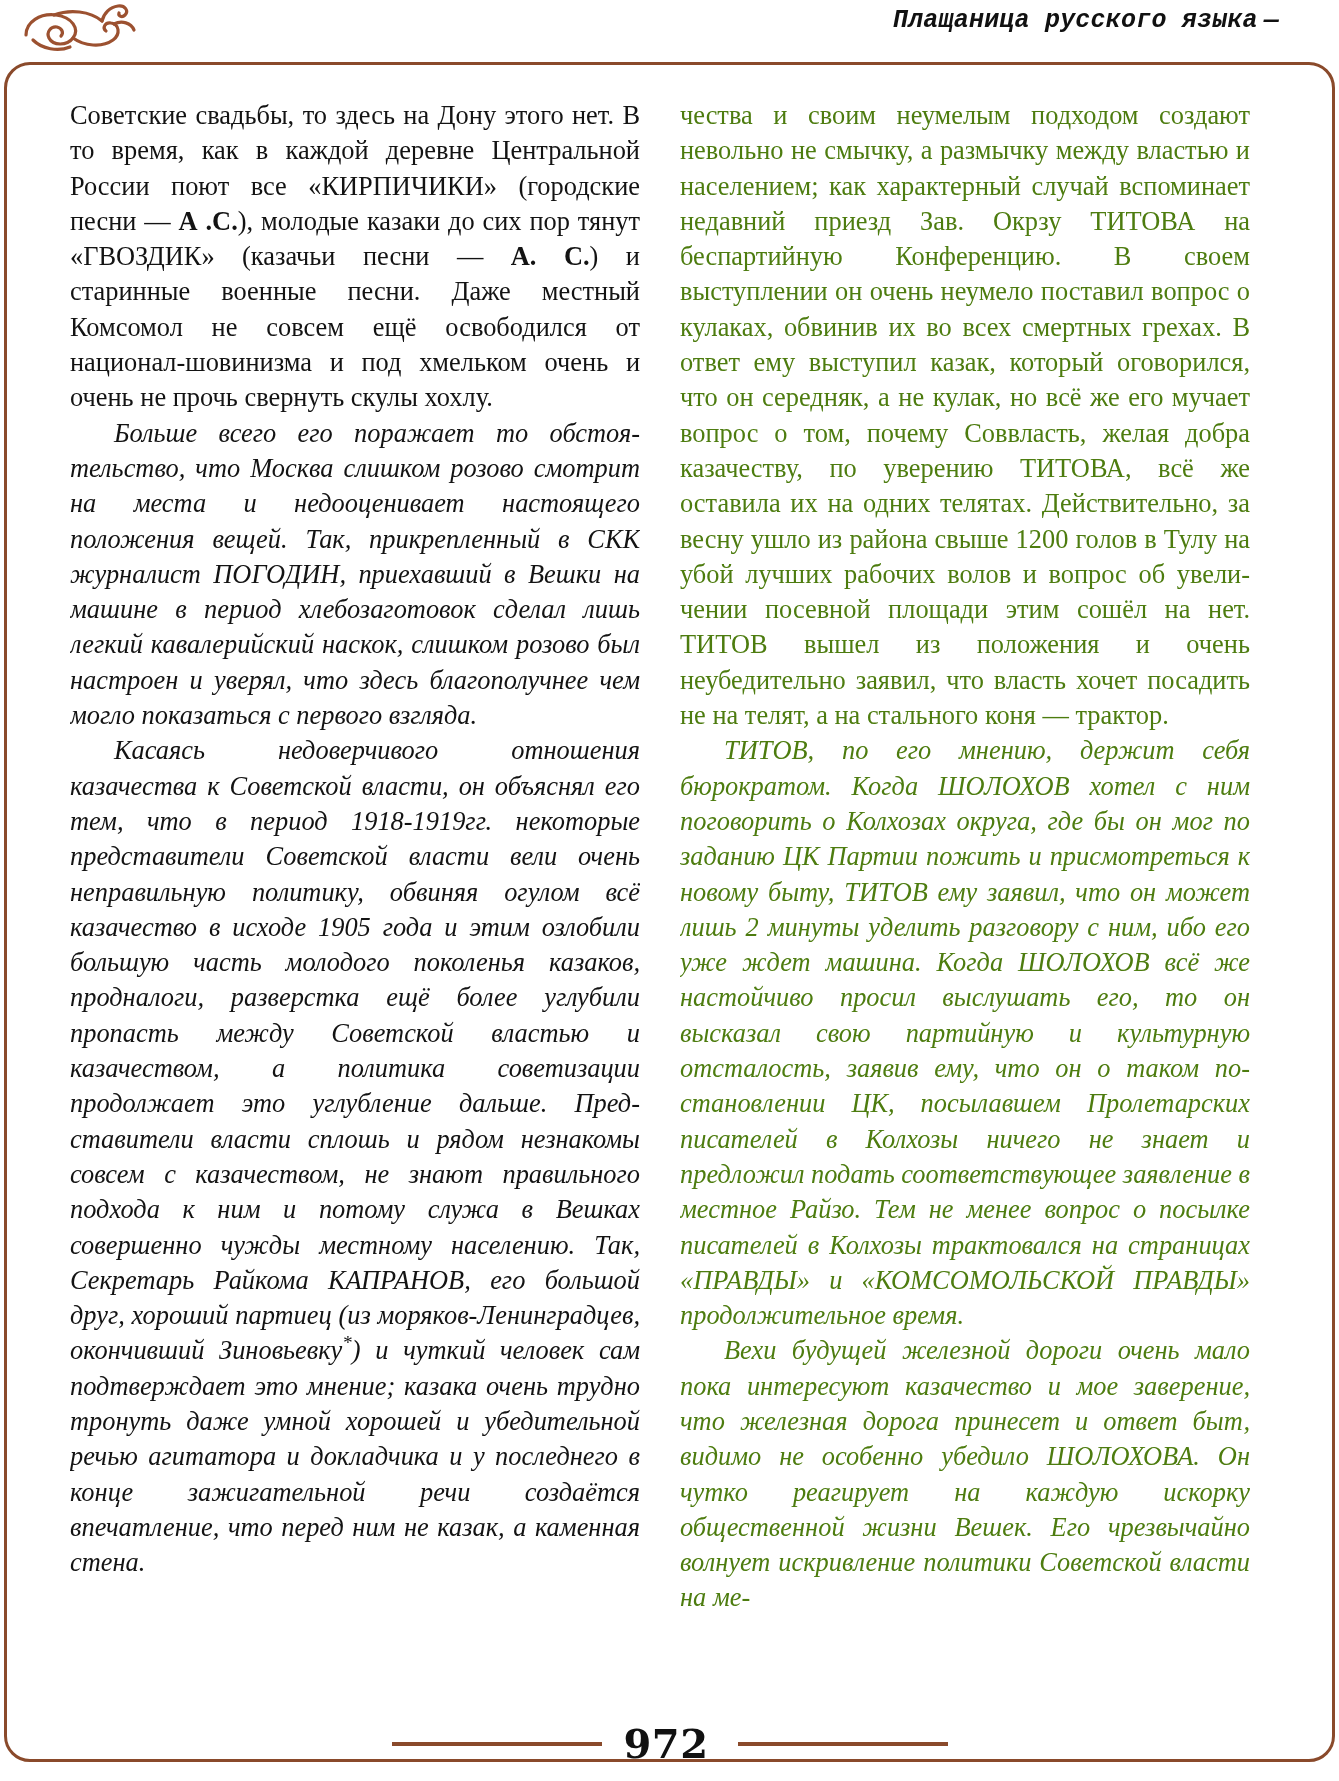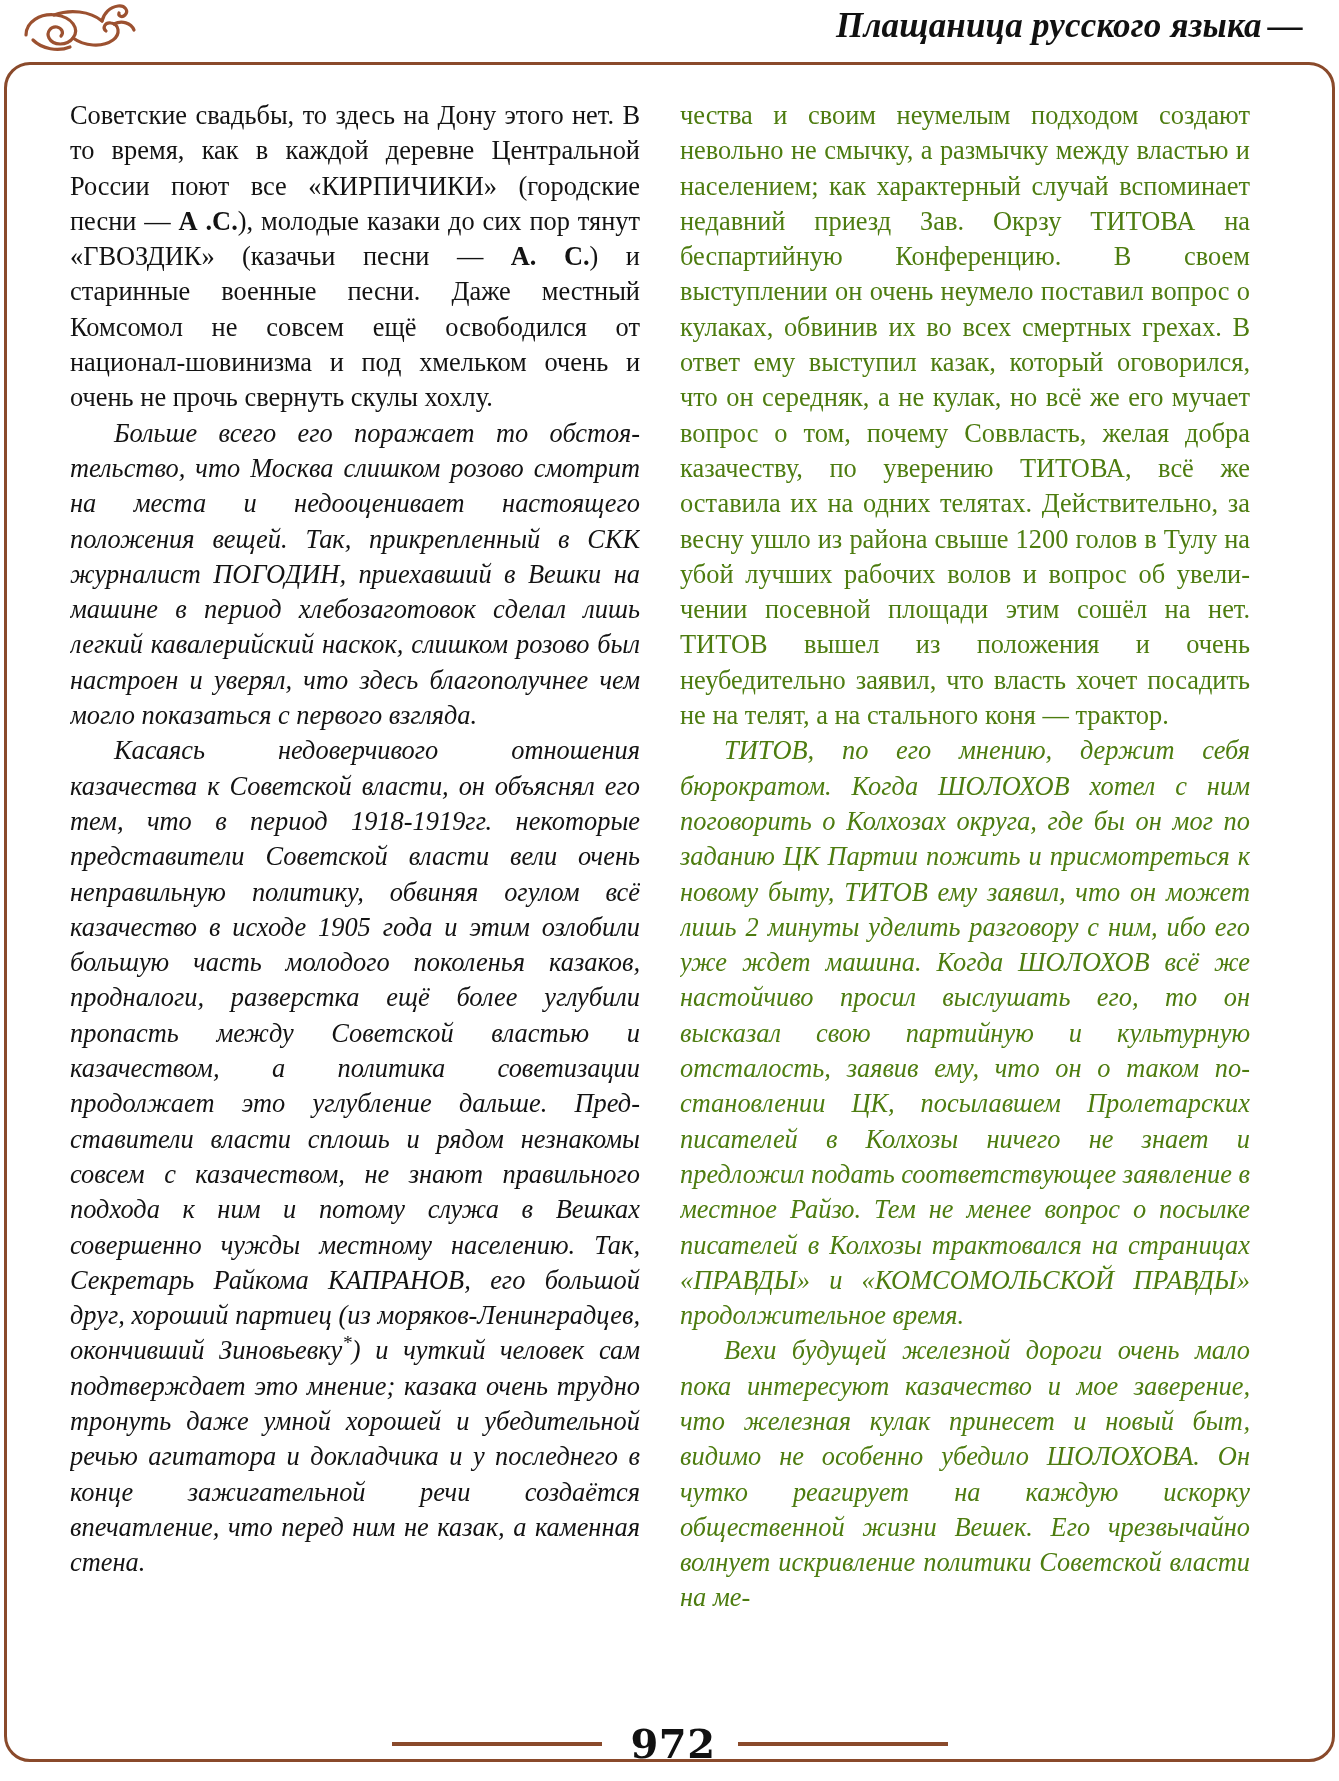--- a/index.html
+++ b/index.html
@@ -27,26 +27,26 @@
   }
   .ornament {
     position: absolute;
     left: 18px;
     top: 2px;
     width: 120px;
     height: 56px;
   }
   .runhead-title {
     position: absolute;
-    right: 36px;
+    right: 60px;
     top: 6px;
-    font-family: Liberation Serif, serif;
+    font-family: Liberation Mono, monospace;
     font-style: italic;
     font-weight: 700;
-    font-size: 35px;
+    font-size: 25px;
     letter-spacing: 0.2px;
     color: #111111;
     white-space: nowrap;
   }
   .runhead-dash {
     display: inline-block;
     margin-left: 6px;
     color: #111111;
   }
 
@@ -131,21 +131,21 @@
   }
   .rule.left  { margin-right: 22px; }
   .rule.right { margin-left: 22px; }
   .folio {
     font-family: "DejaVu Serif", "Liberation Serif", serif;
     font-weight: 700;
     font-size: 40px;
     color: #111111;
     letter-spacing: 0.5px;
     min-width: 92px;
-    text-align: right;
+    text-align: left;
   }
   .footer-spacer-l, .footer-spacer-r {
     flex: 1 1 auto;
   }
 </style>
 </head>
 <body>
 
 <div class="page" style="background: rgb(255, 255, 255);">
 
@@ -172,21 +172,21 @@
 
   <div class="body">
     <div class="col" id="col-left" style="color: rgb(19, 19, 19);">
         <p>Советские свадьбы, то здесь на Дону это­го нет. В то время, как в каждой деревне Центральной России поют все «КИРПИ­ЧИКИ» (городские песни — <b class="init">А .С.</b>), моло­дые казаки до сих пор тянут «ГВОЗДИК» (казачьи песни — <b class="init">А. С.</b>) и старинные во­енные песни. Даже местный Комсомол не совсем ещё освободился от национал-шо­винизма и под хмельком очень и очень не прочь свернуть скулы хохлу.</p>
         <p class="ind">Больше всего его поражает то обстоя­тельство, что Москва слишком розово смо­трит на места и недооценивает настояще­го положения вещей. Так, прикрепленный в СКК журналист ПОГОДИН, приехавший в Вешки на машине в период хлебозаго­товок сделал лишь легкий кавалерийский наскок, слишком розово был настроен и уверял, что здесь благополучнее чем мог­ло показаться с первого взгляда.</p>
         <p class="ind">Касаясь недоверчивого отношения казачества к Советской власти, он объ­яснял его тем, что в период 1918-1919гг. некоторые представители Советской власти вели очень неправильную поли­тику, обвиняя огулом всё казачество в исходе 1905 года и этим озлобили боль­шую часть молодого поколенья казаков, продналоги, разверстка ещё более углу­били пропасть между Советской властью и казачеством, а политика советизации продолжает это углубление дальше. Пред­ставители власти сплошь и рядом незна­комы совсем с казачеством, не знают пра­вильного подхода к ним и потому служа в Вешках совершенно чужды местному на­селению. Так, Секретарь Райкома КАПРА­НОВ, его большой друг, хороший партиец (из моряков-Ленинградцев, окончивший Зиновьевку<sup class="fn">*</sup>) и чуткий человек сам под­тверждает это мнение; казака очень труд­но тронуть даже умной хорошей и убеди­тельной речью агитатора и докладчика и у последнего в конце зажигательной речи создаётся впечатление, что перед ним не казак, а каменная стена.</p>
       </div>
     <div class="col" id="col-right" style="color: #4d7c0f;">
         <p>чества и своим неумелым подходом созда­ют невольно не смычку, а размычку между властью и населением; как характерный случай вспоминает недавний приезд Зав. Окрзу ТИТОВА на беспартийную Конфе­ренцию. В своем выступлении он очень неумело поставил вопрос о кулаках, обви­нив их во всех смертных грехах. В ответ ему выступил казак, который оговорился, что он середняк, а не кулак, но всё же его мучает вопрос о том, почему Соввласть, желая добра казачеству, по уверению ТИТОВА, всё же оставила их на одних те­лятах. Действительно, за весну ушло из района свыше 1200 голов в Тулу на убой лучших рабочих волов и вопрос об увели­чении посевной площади этим сошёл на нет. ТИТОВ вышел из положения и очень неубедительно заявил, что власть хочет посадить не на телят, а на стального коня — трактор.</p>
         <p class="ind">ТИТОВ, по его мнению, держит себя бюрократом. Когда ШОЛОХОВ хотел с ним поговорить о Колхозах округа, где бы он мог по заданию ЦК Партии пожить и присмотреться к новому быту, ТИТОВ ему заявил, что он может лишь 2 мину­ты уделить разговору с ним, ибо его уже ждет машина. Когда ШОЛОХОВ всё же настойчиво просил выслушать его, то он высказал свою партийную и культурную отсталость, заявив ему, что он о таком по­становлении ЦК, посылавшем Пролетар­ских писателей в Колхозы ничего не зна­ет и предложил подать соответствующее заявление в местное Райзо. Тем не менее вопрос о посылке писателей в Колхозы трактовался на страницах «ПРАВДЫ» и «КОМСОМОЛЬСКОЙ ПРАВДЫ» продол­жительное время.</p>
-        <p class="ind">Вехи будущей железной дороги очень мало пока интересуют казачество и мое заверение, что железная кулак принесет и новый быт, видимо не особенно убеди­ло ШОЛОХОВА. Он чутко реагирует на каждую искорку общественной жизни Вешек. Его чрезвычайно волнует искрив­ление политики Советской власти на ме-</p>
+        <p class="ind">Вехи будущей железной дороги очень мало пока интересуют казачество и мое заверение, что железная дорога принесет и ответ быт, видимо не особенно убеди­ло ШОЛОХОВА. Он чутко реагирует на каждую искорку общественной жизни Вешек. Его чрезвычайно волнует искрив­ление политики Советской власти на ме-</p>
       </div>
   </div>
 
   <div class="footer">
     <div class="footer-spacer-l"></div>
     <div class="rule left" style="background: rgb(138, 74, 43);"></div>
     <div class="folio">972</div>
     <div class="rule right" style="background: rgb(138, 74, 43);"></div>
     <div class="footer-spacer-r"></div>
   </div>

